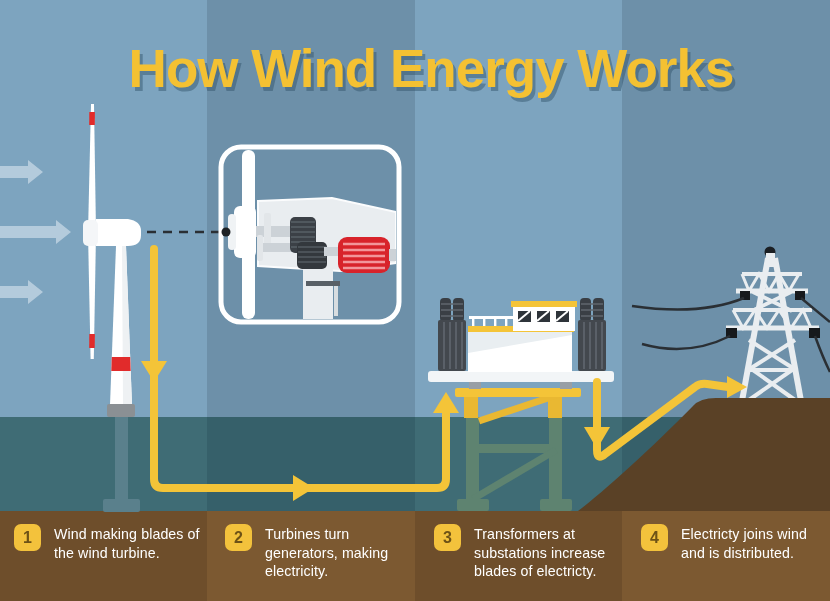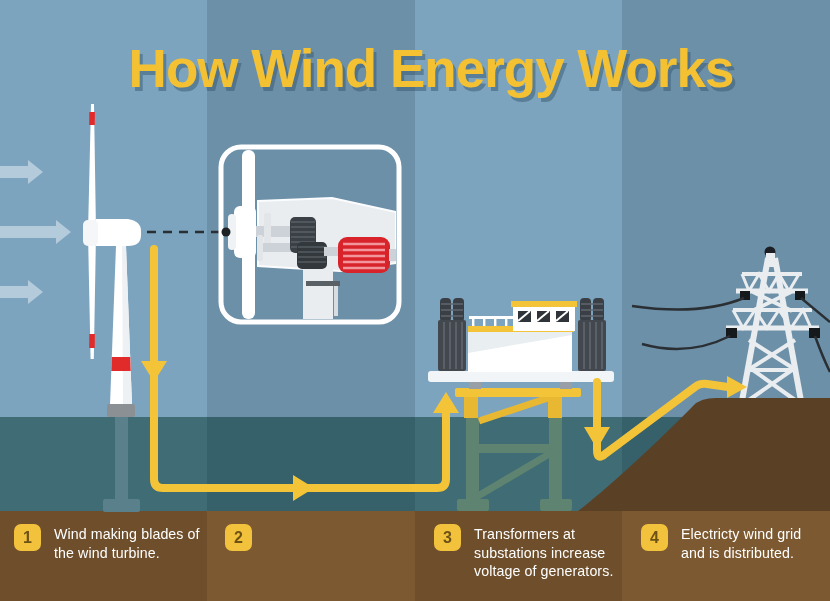--- a/index.html
+++ b/index.html
@@ -270,24 +270,25 @@
     </g>
   </svg>
 
   <div class="steps">
     <div class="step s1">
       <div class="badge">1</div>
       <div class="step-text">Wind making blades of the wind turbine.</div>
     </div>
     <div class="step s2">
       <div class="badge">2</div>
+      <div class="step-text">Turbines turn generators, making electricity.</div>
     </div>
     <div class="step s3">
       <div class="badge">3</div>
-      <div class="step-text">Transformers at substations increase voltage of generators.</div>
+      <div class="step-text">Transformers at substations increase blades of electricty.</div>
     </div>
     <div class="step s4">
       <div class="badge">4</div>
-      <div class="step-text">Electricty wind grid and is distributed.</div>
+      <div class="step-text">Electricty joins wind and is distributed.</div>
     </div>
   </div>
 
 </div>
 
 </body></html>

